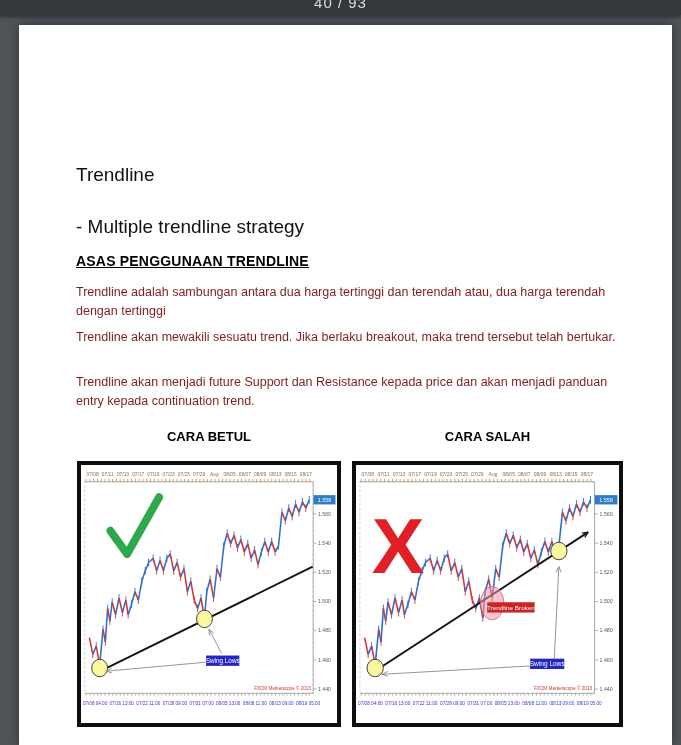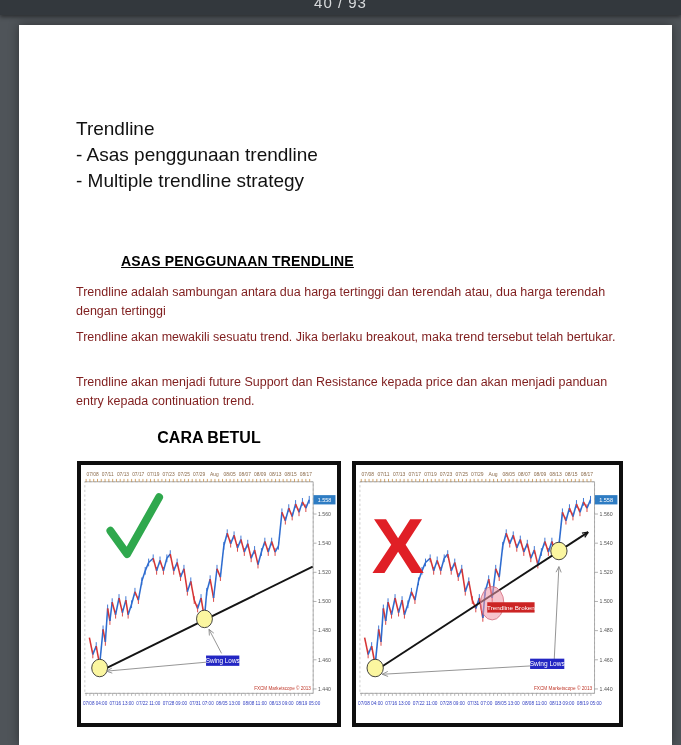--- a/index.html
+++ b/index.html
@@ -8,26 +8,26 @@
 
   .toolbar { position:absolute; top:0; left:0; right:0; height:15px; background:#33383d;
              box-shadow:0 2px 4px rgba(0,0,0,.45); z-index:5; }
   .page-indicator { position:absolute; top:-6px; left:0; width:100%; text-align:center;
                     color:#d9dbdd; font-size:15px; letter-spacing:1px; }
 
   .page { position:absolute; left:19px; top:25px; width:653px; height:720px; background:#ffffff;
           box-shadow:0 0 10px rgba(0,0,0,.4); }
 
   .doc-title { position:absolute; left:56px; top:57px; font-size:28px; font-weight:bold; color:#000; }
-  .subtitle-line { position:absolute; left:57px; font-size:19px; color:#111; }
+  .subtitle-line { position:absolute; left:57px; font-size:19px; color:#111;margin-top:46px; }
   .section-heading { position:absolute; left:57px; top:228px; font-size:14px; font-weight:bold;
-                     text-decoration:underline; color:#000; letter-spacing:.2px;margin-left:45px; }
+                     text-decoration:underline; color:#000; letter-spacing:.2px; }
   .para { position:absolute; left:57px; width:545px; font-size:12.5px; line-height:1.55; color:#7f1d1d; }
 
-  .figure-label { position:absolute; top:404px; font-size:16px; font-weight:bold; color:#000; text-align:center; }
+  .figure-label { position:absolute; top:404px; font-size:13px; font-weight:bold; color:#000; text-align:center; }
   .figure-label.left { left:58px; width:264px; }
   .figure-label.right { left:333px; width:271px; }
 
   .chart-frame { position:absolute; top:436px; height:266px; background:#fff;
                  border:4px solid #0e0e0e; }
   .chart-frame.left { left:58px; width:264px; }
   .chart-frame.right { left:333px; width:271px; }
   .chart-frame svg { display:block; width:100%; height:100%; }
 </style>
 </head>
@@ -35,30 +35,30 @@
 
 <div class="screen">
 
   <div class="toolbar">
     <div class="page-indicator">40 / 93</div>
   </div>
 
   <div class="page">
 
     <div class="subtitle-line" style="top:93px">Trendline</div>
-    <div class="subtitle-line" style="top:119px">- Asas penggunaan trendline</div>
     <div class="subtitle-line" style="top:145px">- Multiple trendline strategy</div>
 
     <div class="section-heading">ASAS PENGGUNAAN TRENDLINE</div>
 
     <p class="para" style="top:258px">Trendline adalah sambungan antara dua harga tertinggi dan terendah atau, dua harga terendah dengan tertinggi</p>
     <p class="para" style="top:303px">Trendline akan mewakili sesuatu trend. Jika berlaku breakout, maka trend tersebut telah bertukar.</p>
     <p class="para" style="top:348px">Trendline akan menjadi future Support dan Resistance kepada price dan akan menjadi panduan entry kepada continuation trend.</p>
 
     <div class="figure-label left">CARA BETUL</div>
+    <div class="figure-label right">CARA SALAH</div>
 
     <div class="chart-frame left">
       <svg id="chart-svg-0" viewBox="0 0 100 100" preserveAspectRatio="none">
           <g>
             <rect x="1.5" y="6.5" width="89.2" height="82" fill="none" stroke="#b5b5b5" stroke-width="0.25" stroke-dasharray="0.9 0.9"></rect>
             <line x1="1.5" y1="6.5" x2="90.7" y2="6.5" stroke="#999" stroke-width="0.3"></line>
             <line x1="2" y1="5.4" x2="2" y2="6.5" stroke="#c08030" stroke-width="0.28"></line>
             <line x1="3.48" y1="5.4" x2="3.48" y2="6.5" stroke="#c08030" stroke-width="0.28"></line>
             <line x1="4.96" y1="5.4" x2="4.96" y2="6.5" stroke="#c08030" stroke-width="0.28"></line>
             <line x1="6.4399999999999995" y1="5.4" x2="6.4399999999999995" y2="6.5" stroke="#c08030" stroke-width="0.28"></line>

